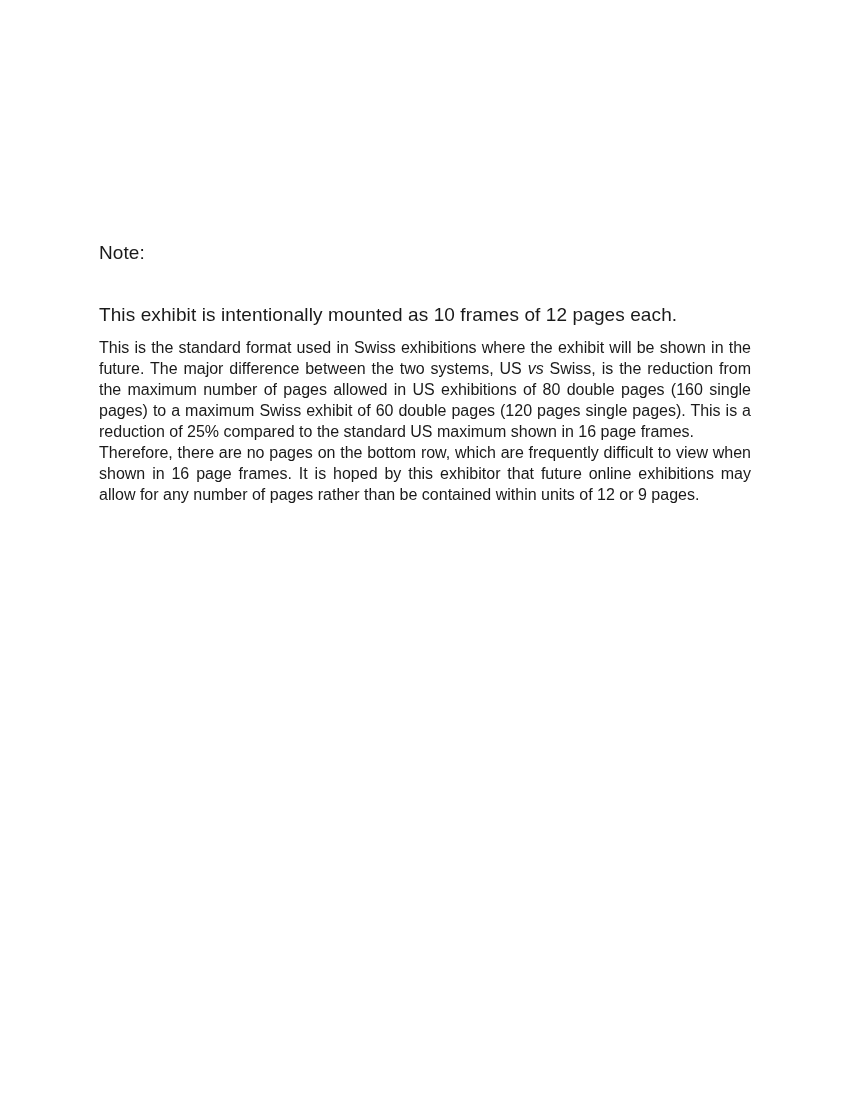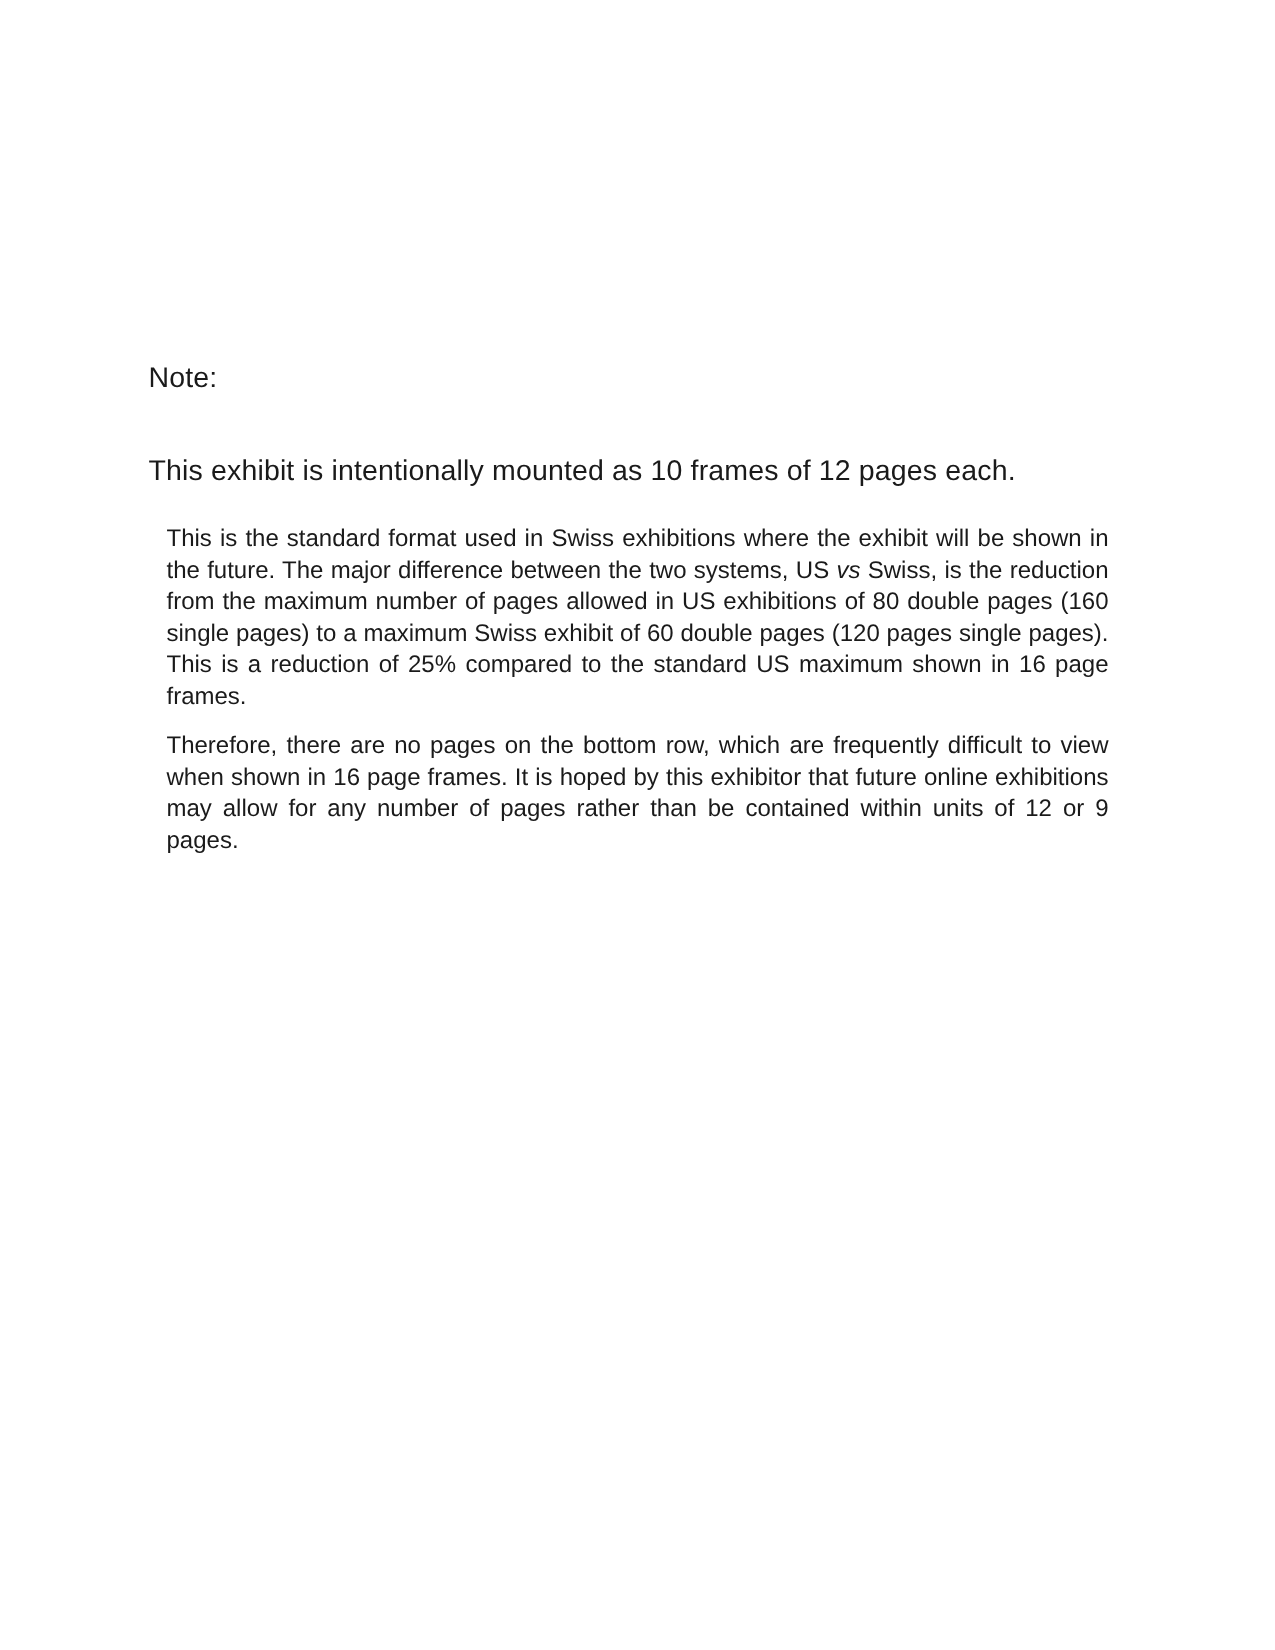--- a/index.html
+++ b/index.html
@@ -38,21 +38,21 @@
     position: absolute;
     left: 99px;
     top: 337px;
     width: 652px;
     font-size: 16px;
     line-height: 21px;
     text-align: justify;
     hyphens: none;
   }
   .content p {
-    margin: 12px;
+    margin: 0;
     padding: 0;
   }
   .italic {
     font-style: italic;
   }
 </style>
 </head>
 <body>
 
 <div class="page">

